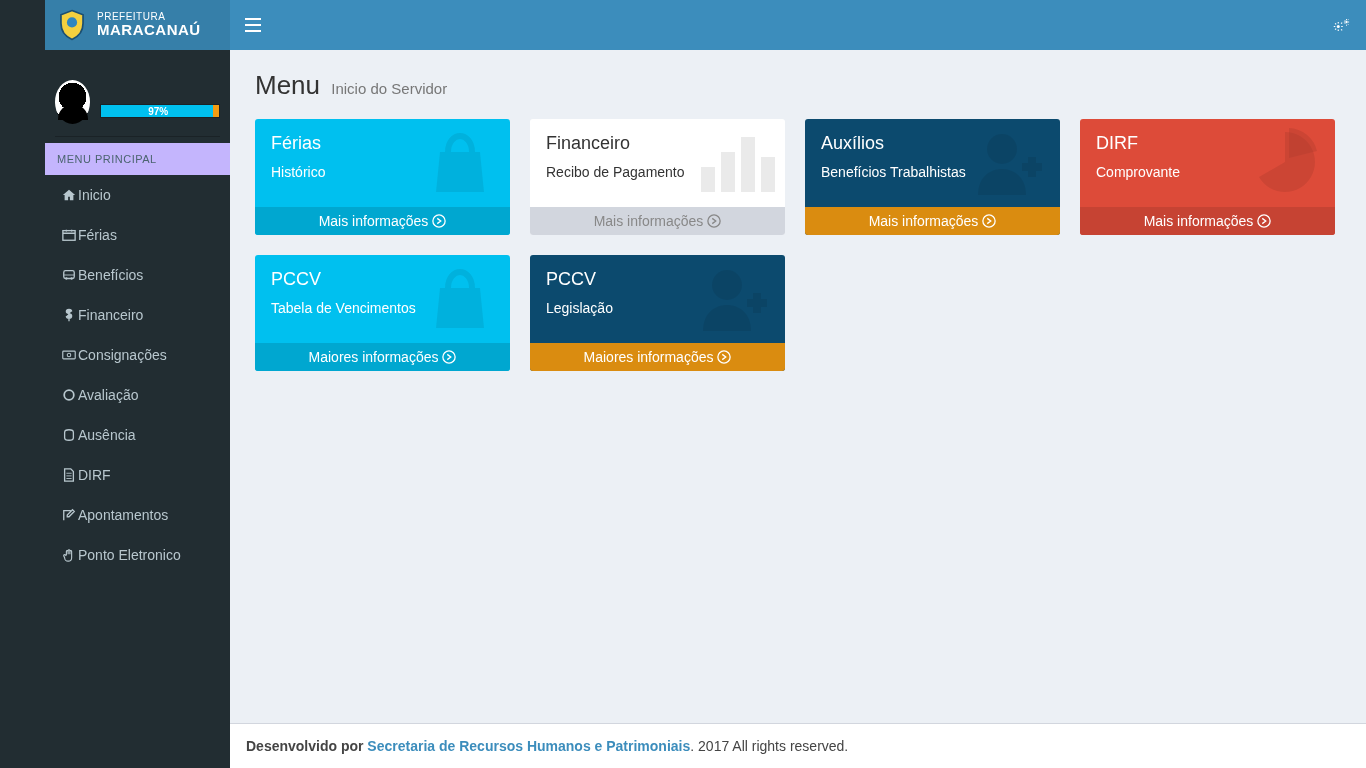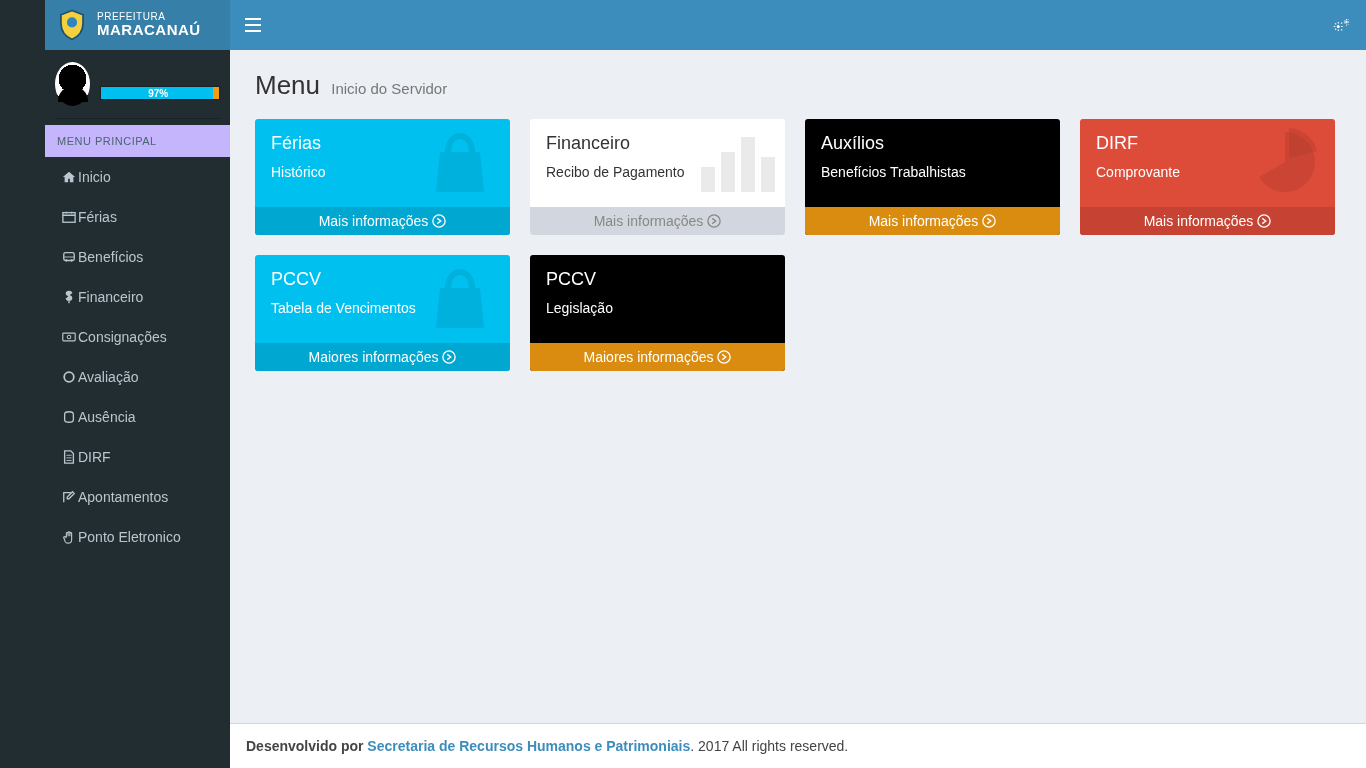--- a/index.html
+++ b/index.html
@@ -35,20 +35,21 @@
 }
 .logo-text { font-size: 13px; line-height: 1.05; letter-spacing: .5px; }
 .logo-text .top { font-weight: 300; font-size: 10px; }
 .logo-text .bot { font-weight: 700; font-size: 15px; }
 
 .user-panel {
   padding: 12px 10px;
   display: flex;
   align-items: center;
   gap: 10px;
+  margin-top: 18px;
 }
 .avatar {
   width: 44px; height: 44px; border-radius: 50%;
   background: radial-gradient(circle at 50% 38%, #000 0 14px, #fff 14px 22px, #000 22px);
   position: relative;
 }
 .avatar::after{
   content:"";
   position:absolute;
   left:50%; bottom:4px;
@@ -148,21 +149,21 @@
 .tile-icon{
   position:absolute;right:10px;top:8px;opacity:.22;width:80px;height:70px;
   pointer-events:none;
 }
 
 .tile-aqua{background:#00c0ef;}
 .tile-aqua .footer{background:#00a7d0;}
 .tile-gray{background:#fff;color:#333;}
 .tile-gray .footer{background:#d2d6de;color:#888;}
 .tile-gray .tile-icon{opacity:.15;}
-.tile-orange{background:#000000;}
+.tile-orange{background:#0c4a6e;}
 .tile-orange .footer{background:#da8c10;}
 .tile-red{background:#dd4b39;}
 .tile-red .footer{background:#c64333;}
 
 .footer-bar{
   background:#fff;
   border-top:1px solid #d2d6de;
   padding:14px 16px;
   font-size:14px;
   color:#444;

